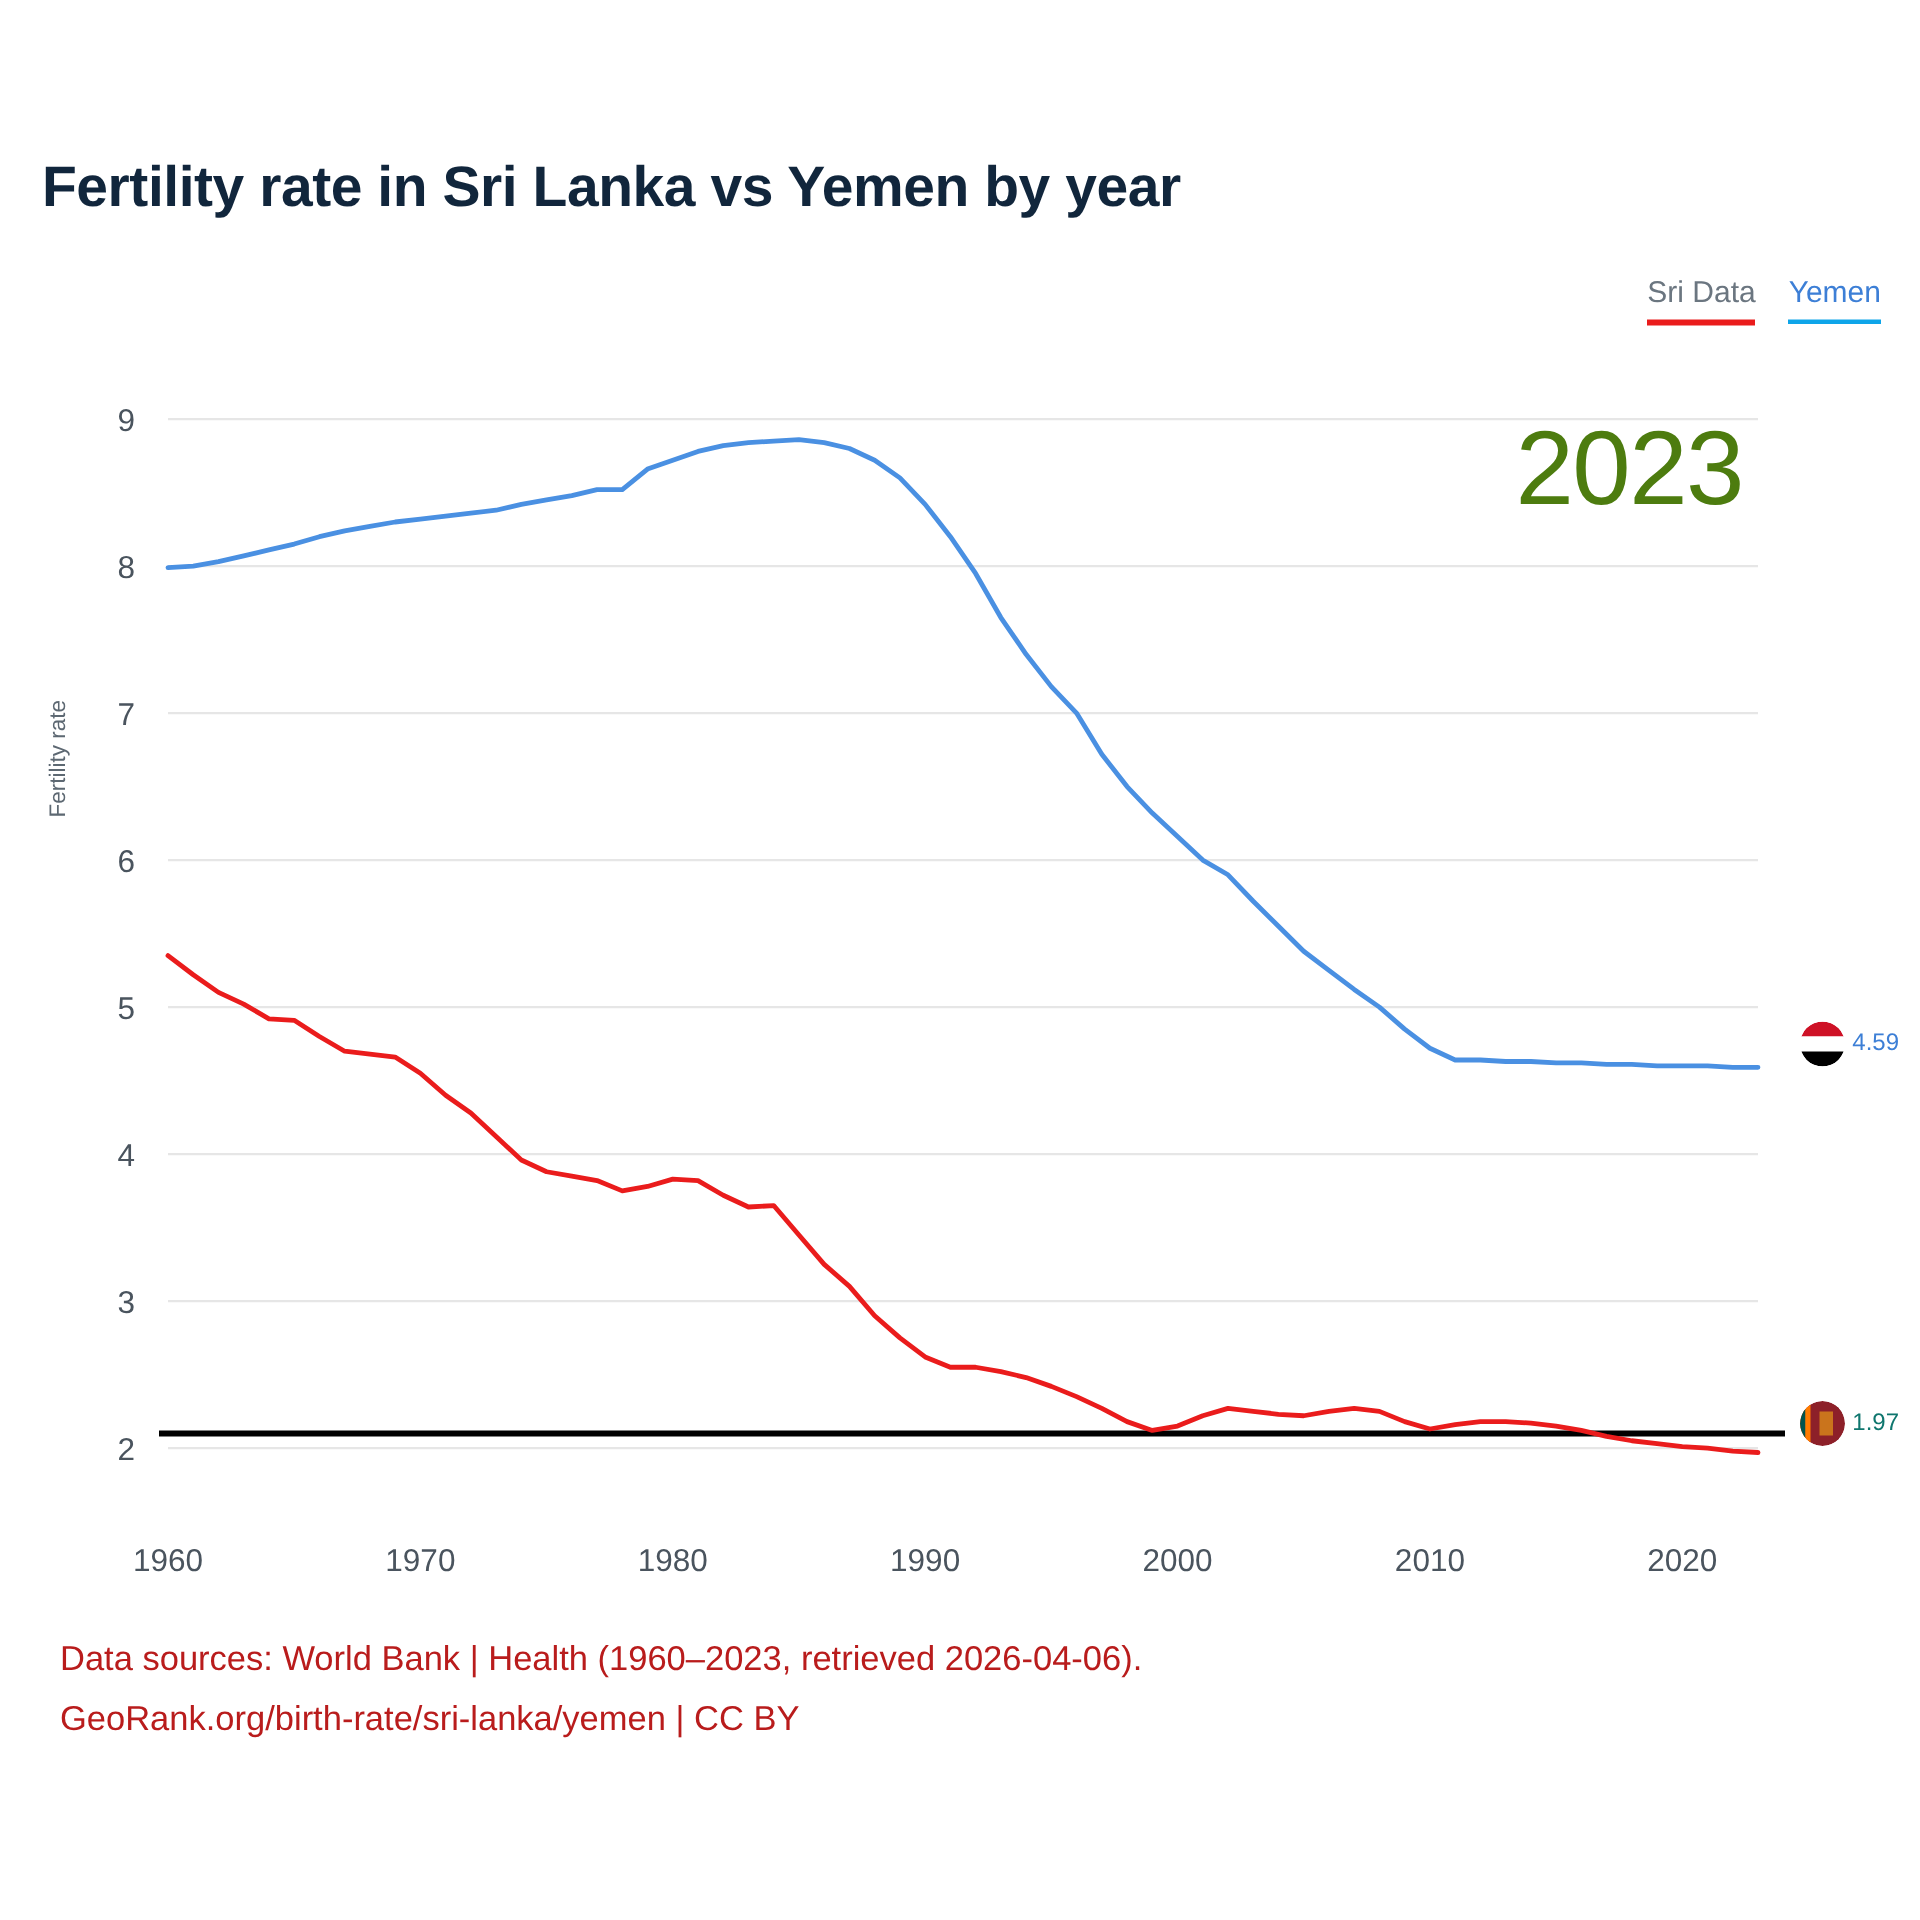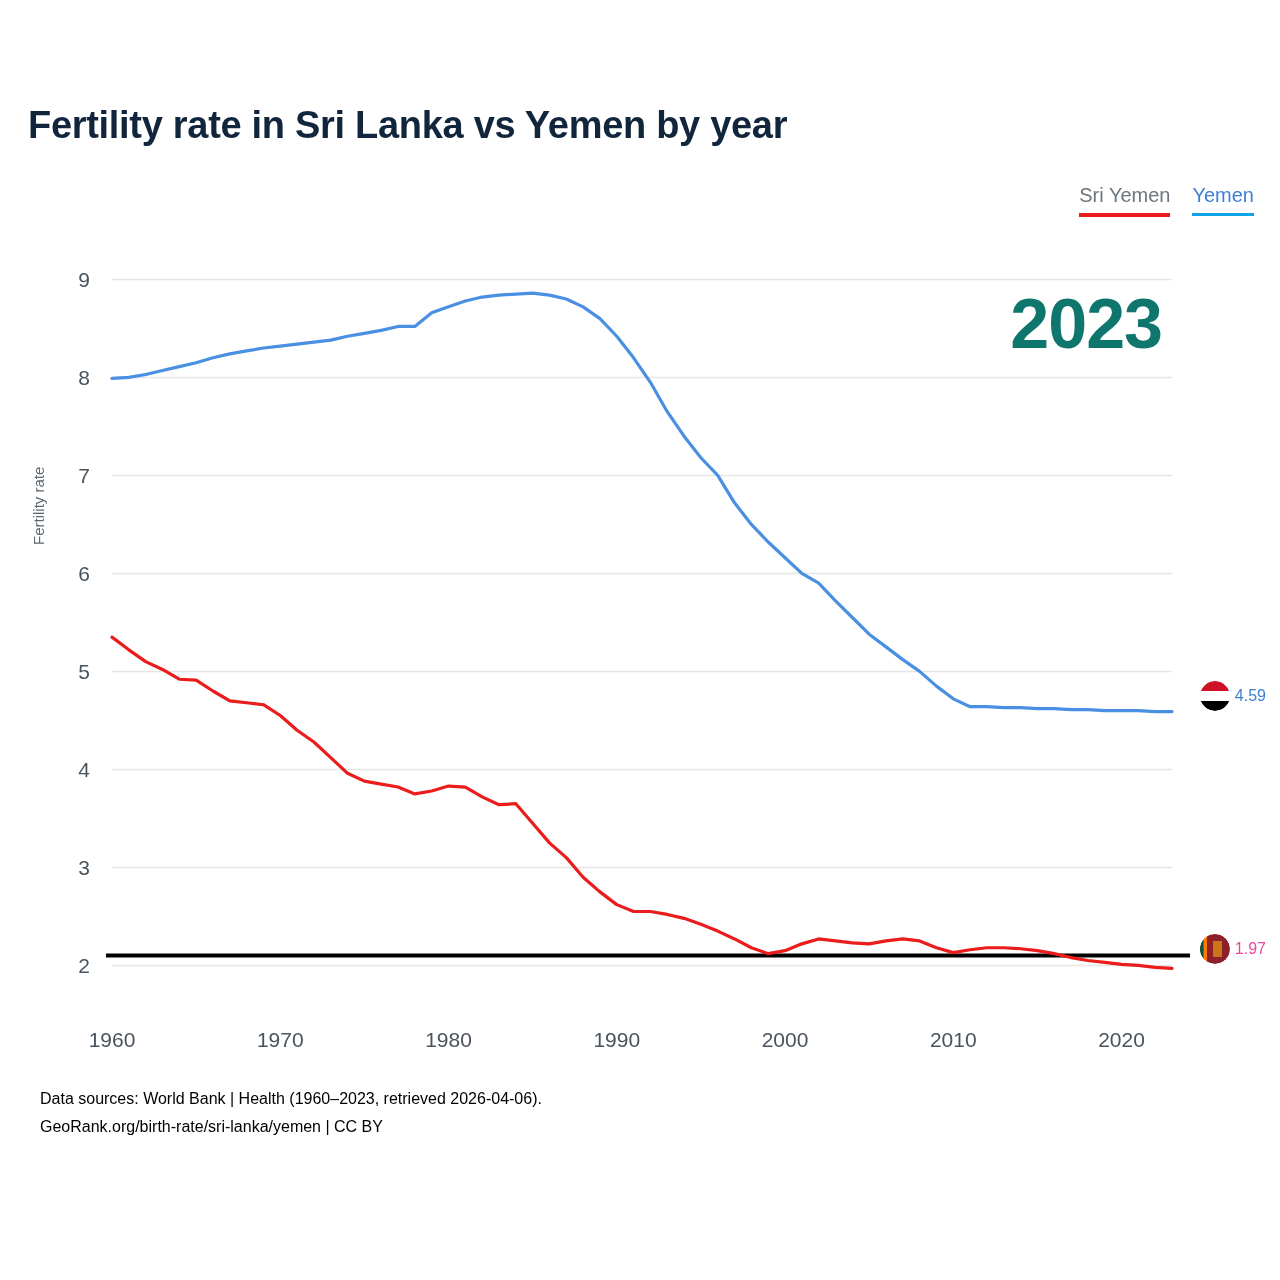--- a/index.html
+++ b/index.html
@@ -65,24 +65,23 @@
     transform-origin: left top;
     font-size: 15px;
     color: #5d6872;
     white-space: nowrap;
   }
   .year-badge {
     position: absolute;
     right: 118px;
     top: 272px;
     font-size: 70px;
-    font-weight: bold;
-    color: #0f766e;
+    font-weight: normal;
+    color: #4d7c0f;
     letter-spacing: -1px;
-    margin-top: 12px;
   }
   .endpoint {
     position: absolute;
     display: flex;
     align-items: center;
     gap: 5px;
   }
   .endpoint .flag {
     width: 30px;
     height: 30px;
@@ -96,48 +95,48 @@
   }
   .ep-yemen {
     right: 14px;
     top: 681px;
   }
   .ep-yemen .val { color: #3d7fd6; }
   .ep-srilanka {
     right: 14px;
     top: 934px;
   }
-  .ep-srilanka .val { color: #ec4899; }
+  .ep-srilanka .val { color: #0f766e; }
   .footer {
     position: absolute;
     left: 40px;
     top: 1085px;
-    font-size: 16px;
-    color: #000000;
+    font-size: 23px;
+    color: #b91c1c;
     line-height: 1.75;
   }
   .footer div { white-space: nowrap; }
   .tick-text {
     font-size: 21px;
     fill: #4a545e;
   }
   .ytick-text {
     font-size: 21px;
     fill: #4a545e;
   }
 </style>
 </head>
 <body>
 
 <div class="page">
 
   <div class="chart-title">Fertility rate in Sri Lanka vs Yemen by year</div>
 
   <div class="legend">
-    <div class="legend-item srilanka">Sri Yemen</div>
+    <div class="legend-item srilanka">Sri Data</div>
     <div class="legend-item yemen">Yemen</div>
   </div>
 
   <div class="y-axis-label">Fertility rate</div>
 
   <div class="year-badge">2023</div>
 
   <svg class="plot" id="plot-svg" viewBox="0 0 1280 1280">
       <line x1="112" y1="965.4" x2="1172" y2="965.4" stroke="#e6e6e6" stroke-width="1.5"></line>
       <text x="90" y="973.4" text-anchor="end" class="ytick-text">2</text>

